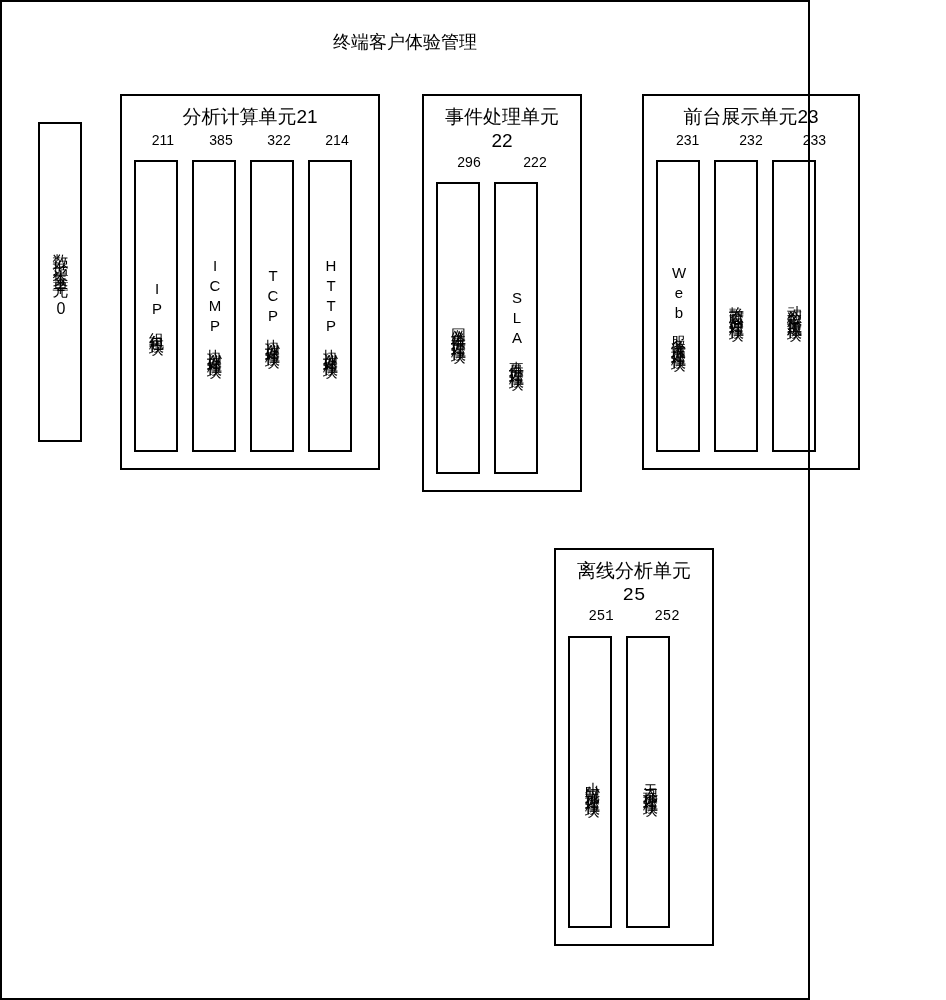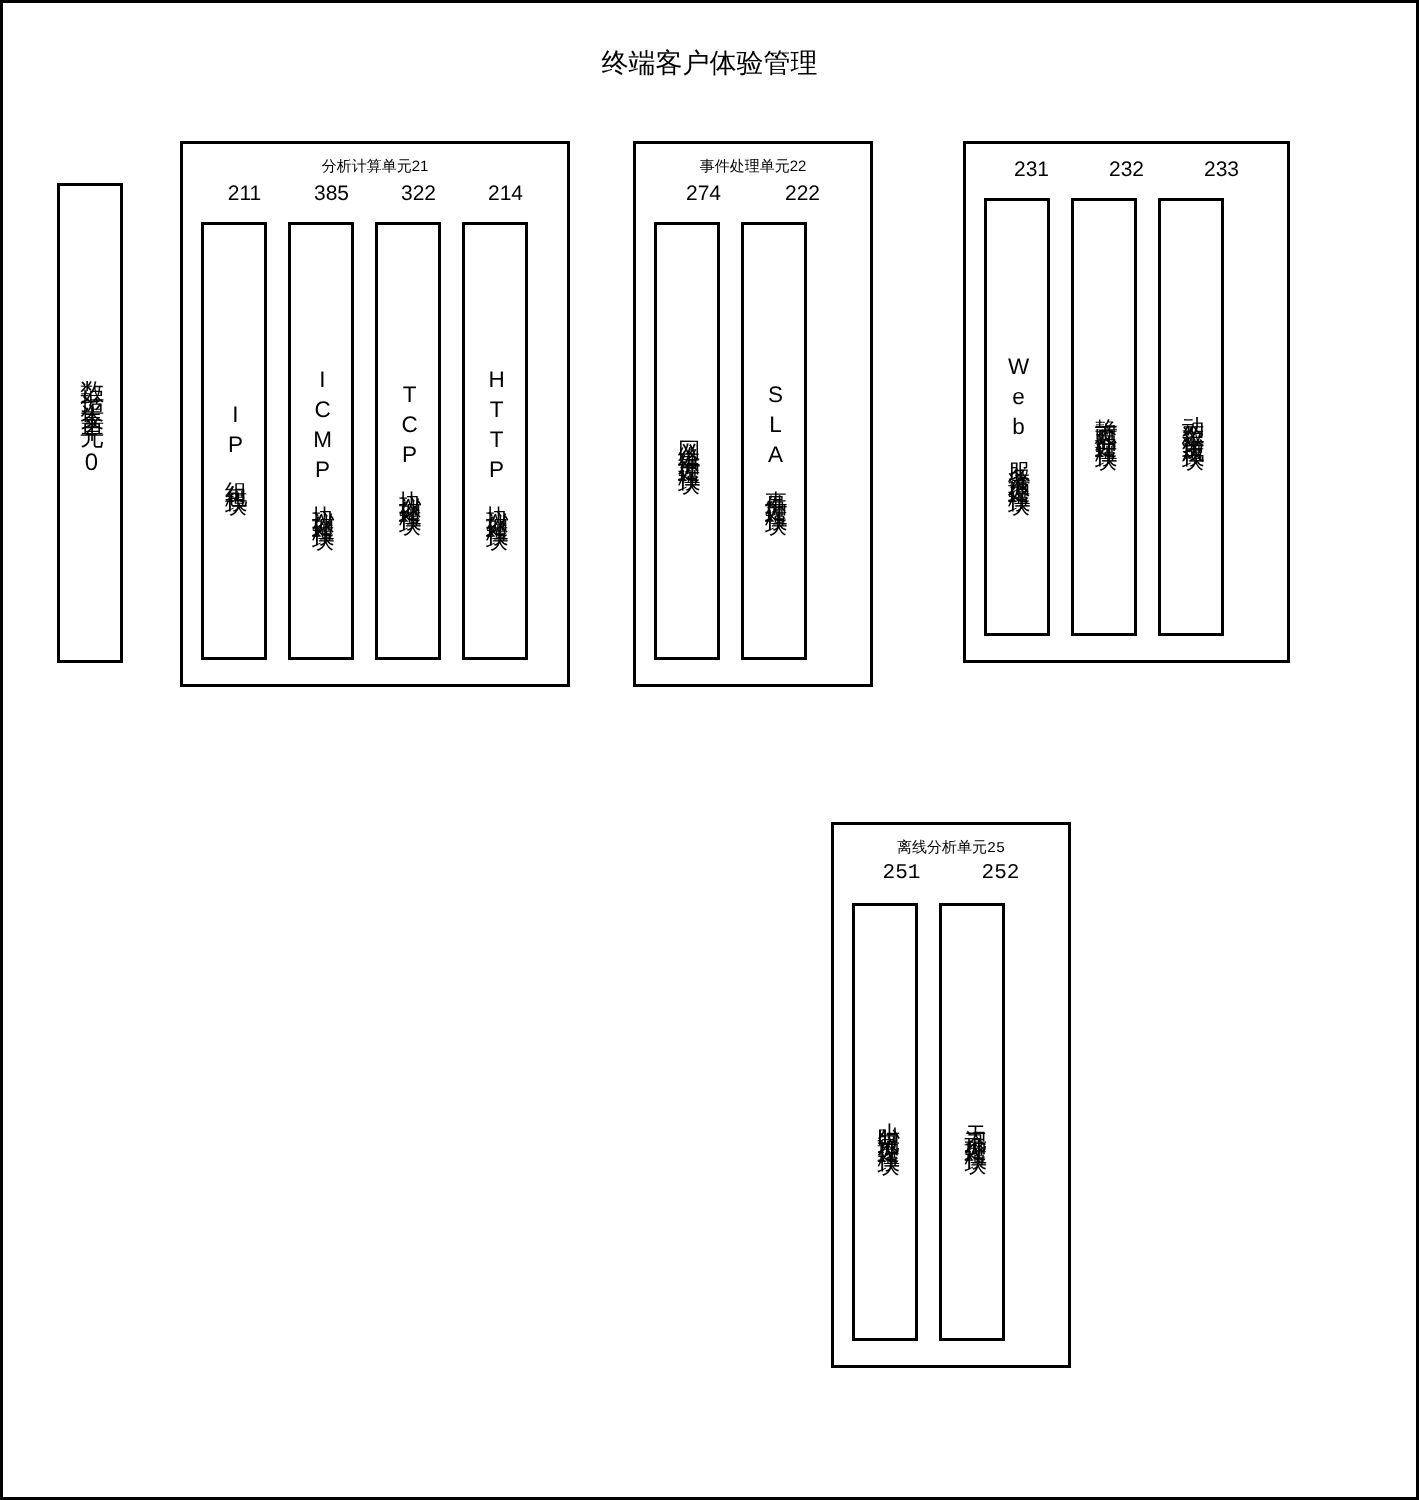--- a/index.html
+++ b/index.html
@@ -5,21 +5,21 @@
   * { box-sizing: border-box; }
   body {
     margin: 0;
     padding: 0;
     background: #fff;
     font-family: "Microsoft YaHei", "SimSun", sans-serif;
     font-size: 14px;
     color: #000;
   }
   .canvas {
-    width: 946px;
+    width: 810px;
     height: 1000px;
     position: relative;
     border: 2px solid #000;
     margin: 0;
   }
   .main-title {
     text-align: center;
     font-size: 18px;
     padding-top: 28px;
   }
@@ -41,21 +41,21 @@
     letter-spacing: 6px;
     font-size: 16px;
   }
   .unit {
     position: absolute;
     border: 2px solid #000;
     padding: 8px 12px 16px 12px;
   }
   .unit-title {
     text-align: center;
-    font-size: 10px;
+    font-size: 19px;
     margin-bottom: 2px;
   }
   .numrow {
     display: flex;
     justify-content: flex-end;
     font-size: 14px;
     margin-bottom: 2px;
     align-items: center;
   }
   .numrow span {
@@ -126,34 +126,35 @@
         </div>
       <div class="mod">
           <div class="vtext">HTTP协议处理模块</div>
         </div>
     </div>
   </div>
 
   <div class="unit u22">
     <div class="unit-title">事件处理单元22</div>
     <div class="numrow">
-      <span><span>274</span><span class="tick"></span></span>
+      <span><span>296</span><span class="tick"></span></span>
       <span><span>222</span><span class="tick"></span></span>
     </div>
     <div class="mods">
       <div class="mod">
           <div class="vtext">网络事件处理模块</div>
         </div>
       <div class="mod">
           <div class="vtext">SLA事件处理模块</div>
         </div>
     </div>
   </div>
 
   <div class="unit u23">
+    <div class="unit-title">前台展示单元23</div>
     <div class="numrow">
       <span><span>231</span><span class="tick"></span></span>
       <span><span>232</span><span class="tick"></span></span>
       <span><span>233</span><span class="tick"></span></span>
     </div>
     <div class="mods">
       <div class="mod">
           <div class="vtext">Web服务请求处理模块</div>
         </div>
       <div class="mod">

